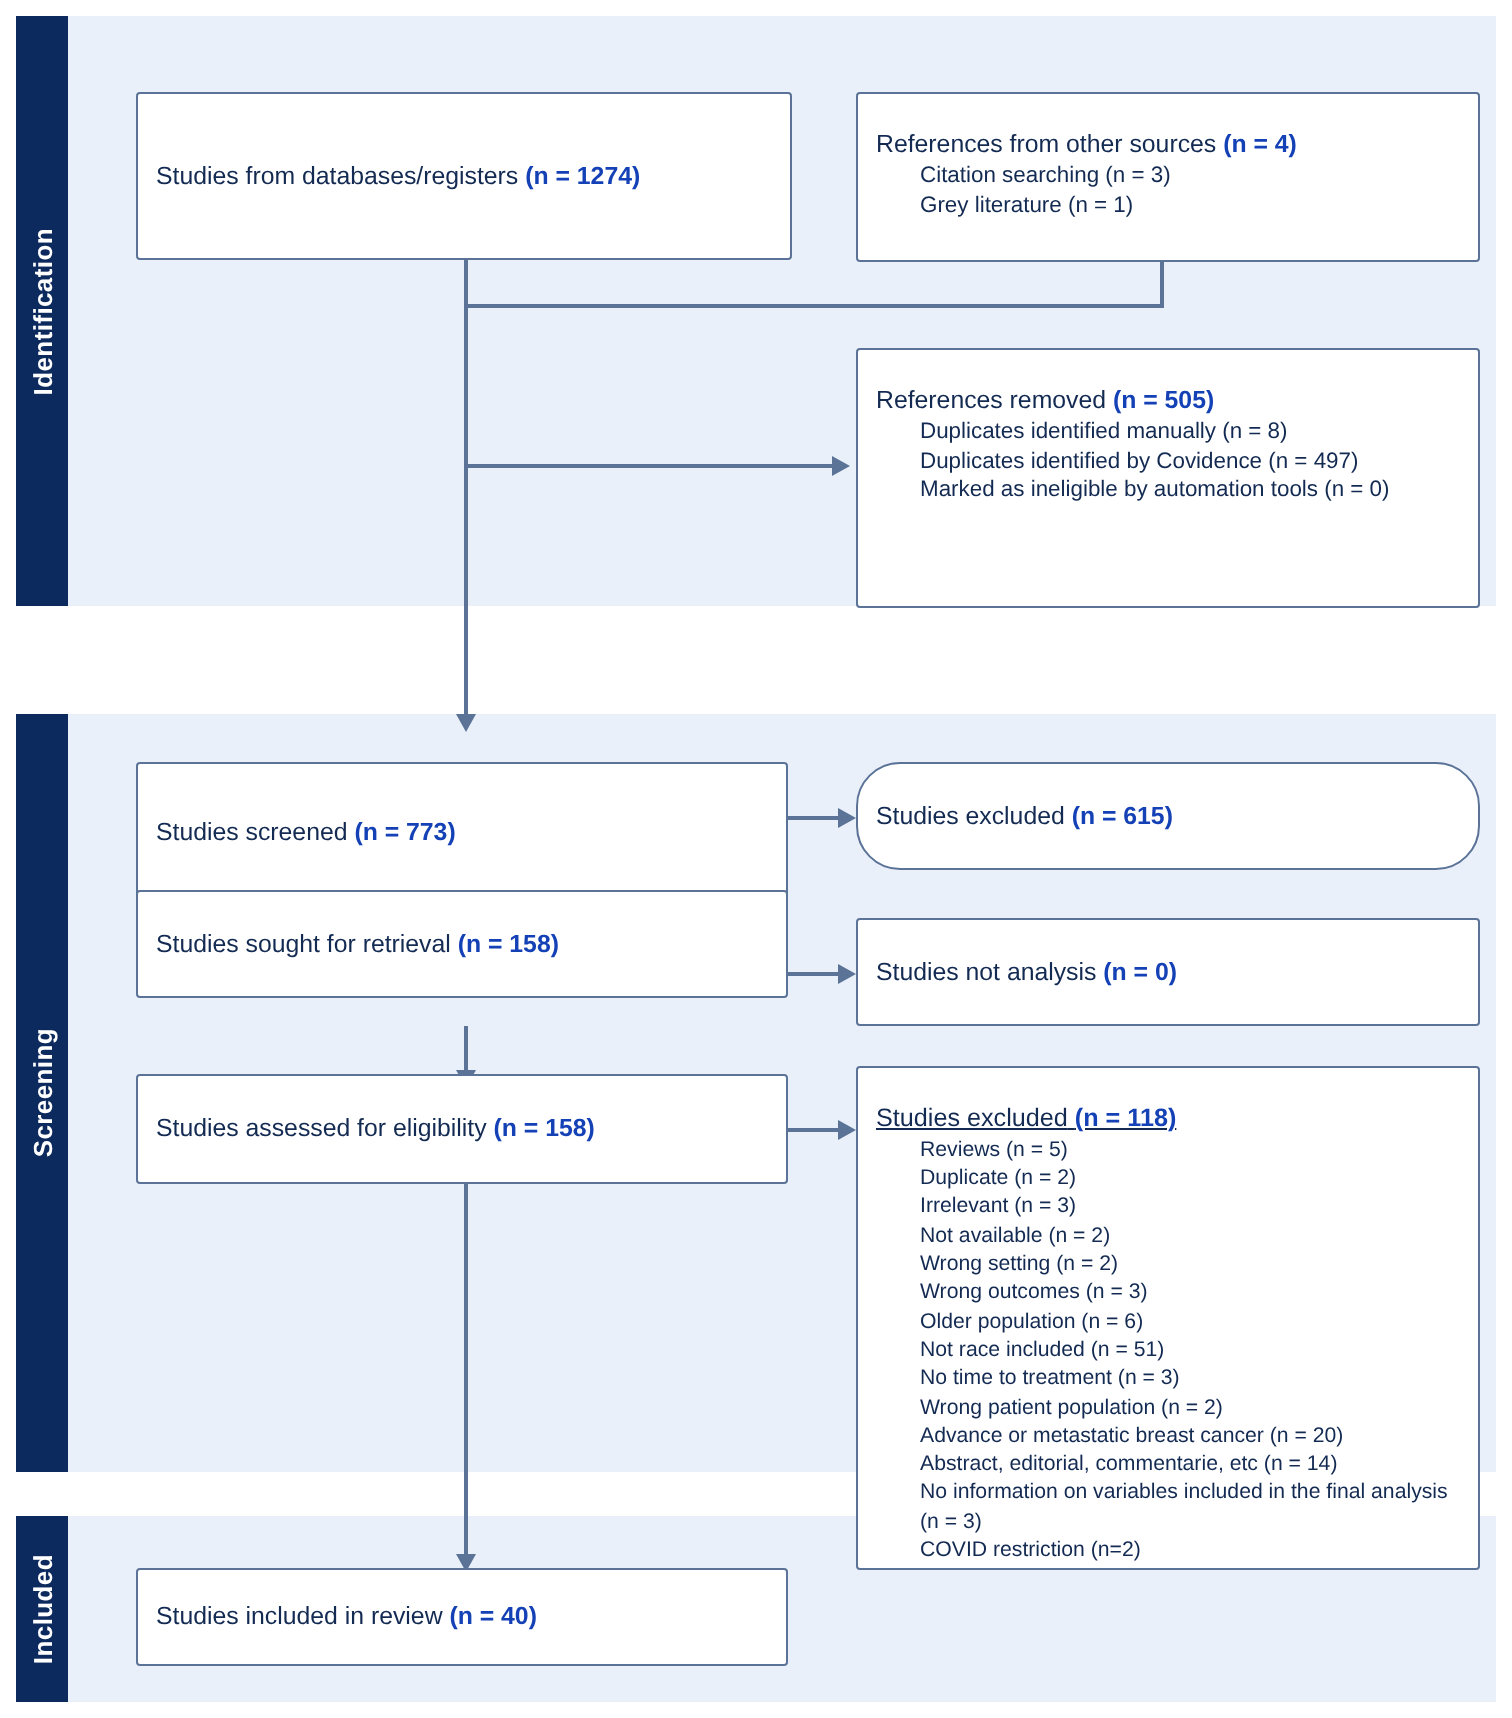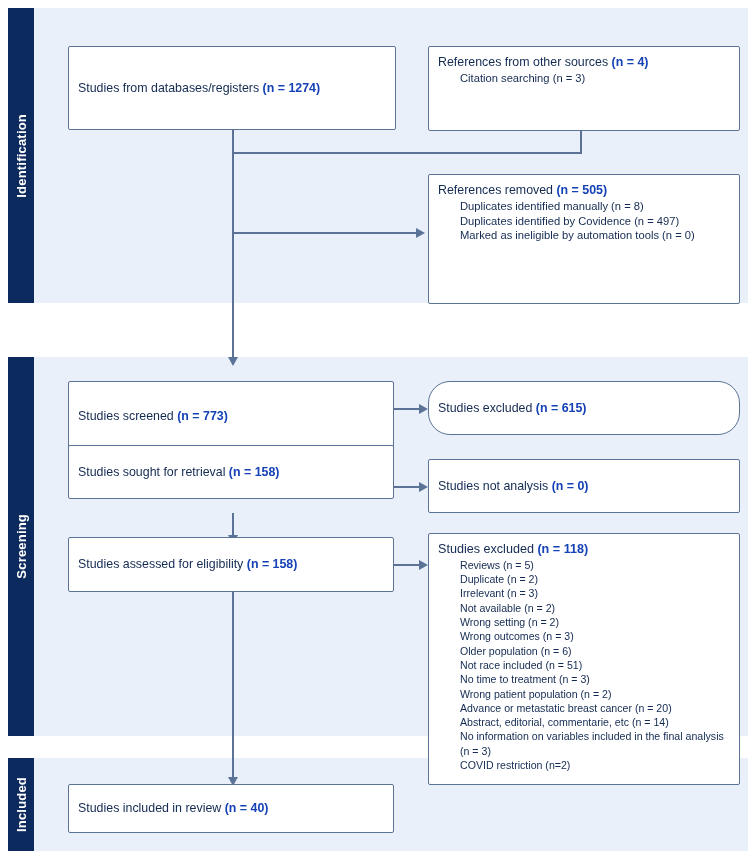--- a/index.html
+++ b/index.html
@@ -53,37 +53,37 @@
     box-sizing: border-box;
     color: #132a52;
     font-size: 12.4px;
     line-height: 1.34;
     display: flex;
     flex-direction: column;
     justify-content: center;
   }
   .node.topalign { justify-content: flex-start; }
   .node-inner { padding: 6px 9px; }
-  .node.topalign .node-inner { padding-top: 7px; }
+  .node.topalign .node-inner { padding-top: 17px; }
   .node .title { white-space: normal; }
   .node .num {
     color: #1441b5;
     font-weight: bold;
   }
   .node .sub {
     margin-left: 22px;
     font-size: 11.2px;
     line-height: 1.33;
   }
   .node.dense { font-size: 12.6px; }
   .node.dense .sub {
     font-size: 10.6px;
     line-height: 1.35;
   }
-  .node.dense .title { font-size: 12.6px; }
+  .node.dense .title { font-size: 12.6px; text-decoration: underline; }
 
   
   .conn {
     position: absolute;
     background: #5b7397;
   }
   .conn.v { width: 1.8px; }
   .conn.h { height: 1.8px; }
 
   .arrow-down {
@@ -158,20 +158,21 @@
     </div>
   </div>
 
   <div class="node topalign" style="left:428px; top:46px; width:312px; height:85px;">
     <div class="node-inner">
       <div class="title">
         <span>References from other sources</span>
         <span class="num">(n = 4)</span>
       </div>
       <div class="sub">Citation searching (n = 3)</div>
+      <div class="sub">Grey literature (n = 1)</div>
     </div>
   </div>
 
   <div class="node topalign" style="left:428px; top:174px; width:312px; height:130px;">
     <div class="node-inner">
       <div class="title">
         <span>References removed</span>
         <span class="num">(n = 505)</span>
       </div>
       <div class="sub">Duplicates identified manually (n = 8)</div>

